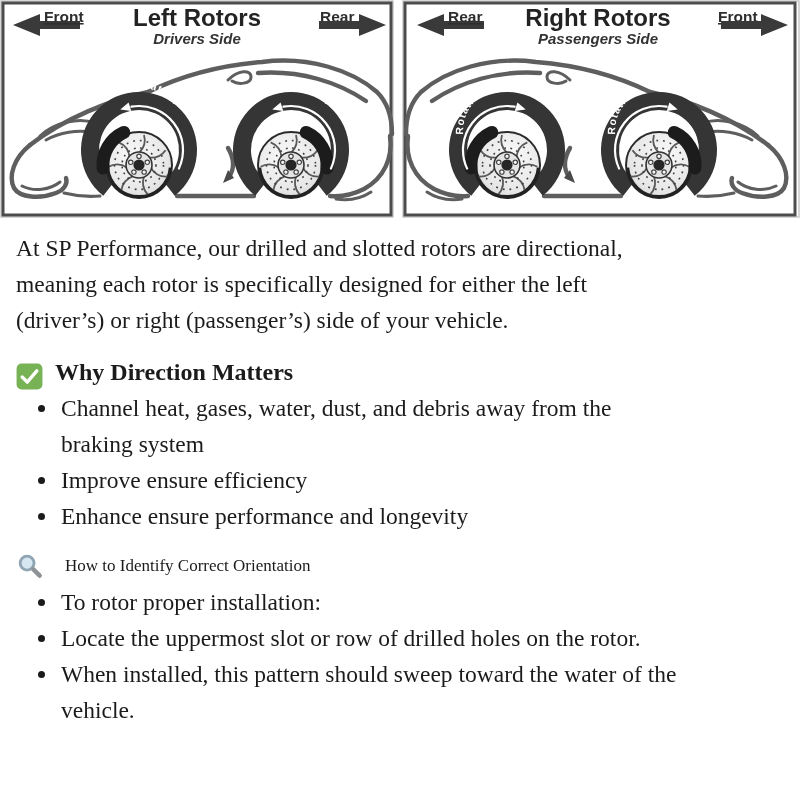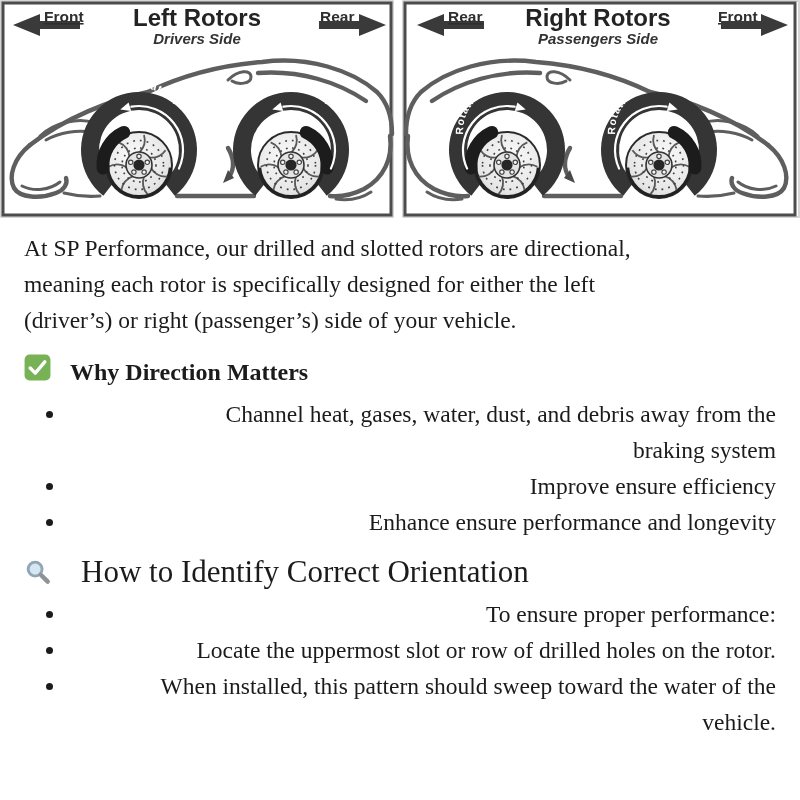--- a/index.html
+++ b/index.html
@@ -1,24 +1,24 @@
 <!DOCTYPE html>
 <html><head>
 <meta charset="utf-8">
 <style>
   html,body{margin:0;padding:0;background:#fff;}
   body{width:800px;height:800px;overflow:hidden;color:#1b1b1b;font-family:"Liberation Serif",serif;}
   .diagram{width:800px;height:220px;display:block;}
   .diagram svg{display:block;}
-  .content{padding:0 24px 0 24px;font-size:23.5px;line-height:36px;}
+  .content{padding:0 24px 0 16px;font-size:23.5px;line-height:36px;}
   .intro{margin:10px 0 0 0;white-space:pre-line;}
-  h2.sec{margin:16px 0 0 0;font-size:24px;font-weight:bold;display:flex;align-items:flex-start;gap:19px;line-height:36px;}
-  h3.sec{margin:14px 0 0 0;font-size:31px;font-weight:400;display:flex;align-items:center;gap:28px;line-height:36px;}
+  h2.sec{margin:16px 0 0 0;font-size:24px;font-weight:bold;display:flex;align-items:flex-end;gap:12px;line-height:36px;}
+  h3.sec{margin:14px 0 0 0;font-size:17px;font-weight:400;display:flex;align-items:center;gap:20px;line-height:36px;}
   .lead{margin:12px 0 0 0;}
-  ul.blist{margin:6px 0 0 0;padding-left:43px;list-style:disc outside;text-align:right;}
+  ul.blist{margin:0 0 0 0;padding-left:43px;list-style:disc outside;}
   ul.blist li{white-space:pre-line;padding-left:2px;}
   .emoji{display:inline-flex;flex:0 0 auto;}
   
   .panel-frame{fill:#ffffff;stroke:#4c4c4c;stroke-width:3;}
   .panel-outer{fill:none;stroke:#c9c9c9;stroke-width:1.5;}
   .car-line{fill:none;stroke:#5e5e5e;stroke-width:4.4;stroke-linecap:round;}
   .car-line-thin{fill:none;stroke:#5e5e5e;stroke-width:3;stroke-linecap:round;}
   .p-title{font-family:"Liberation Sans",sans-serif;font-weight:bold;font-size:24px;fill:#232323;text-anchor:middle;}
   .p-sub{font-family:"Liberation Sans",sans-serif;font-weight:bold;font-style:italic;font-size:15px;fill:#333;text-anchor:middle;}
   .p-dir{font-family:"Liberation Sans",sans-serif;font-weight:bold;font-size:15.5px;fill:#2e2e2e;text-decoration:underline;}
@@ -184,18 +184,18 @@
     <span class="emoji">
       <svg width="29" height="29" viewBox="0 0 30 30">
         <circle cx="11.5" cy="11.5" r="7.2" fill="#d6e7f2" stroke="#90a6b4" stroke-width="3"></circle>
         <line x1="17.6" y1="17.6" x2="24.5" y2="24.5" stroke="#8e9398" stroke-width="4.6" stroke-linecap="round"></line>
       </svg>
     </span>
     <span>How to Identify Correct Orientation</span>
   </h3>
 
   <ul class="blist">
-    <li>To ensure proper performance:</li>
+    <li>To rotor proper installation:</li>
     <li>Locate the uppermost slot or row of drilled holes on the rotor.</li>
     <li>When installed, this pattern should sweep toward the water of the
 vehicle.</li>
   </ul>
 </div>
 
 </body></html>

